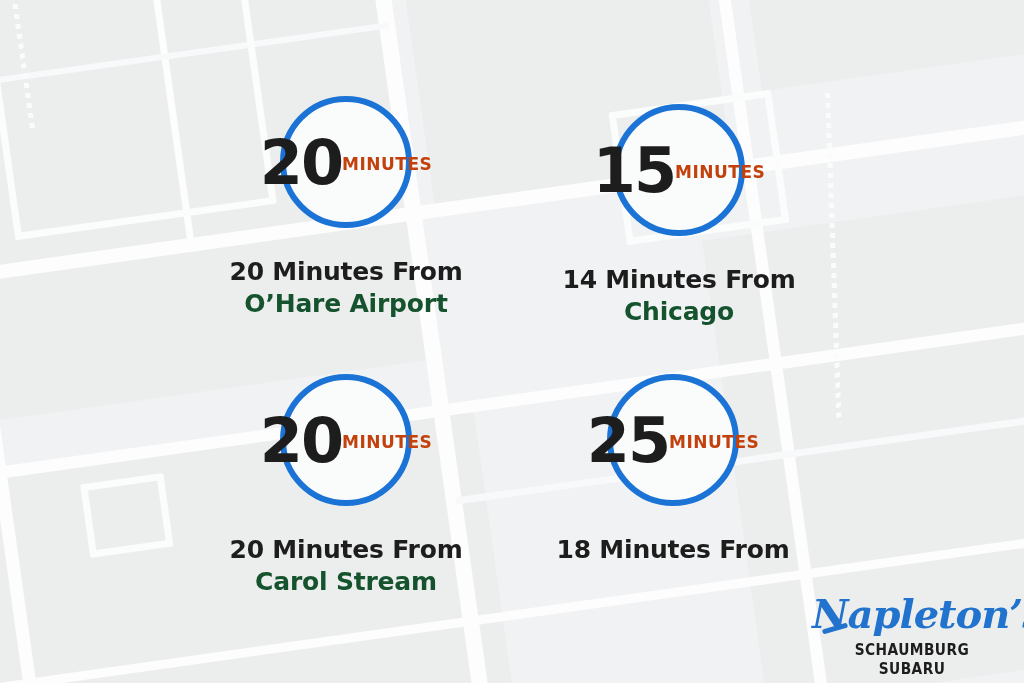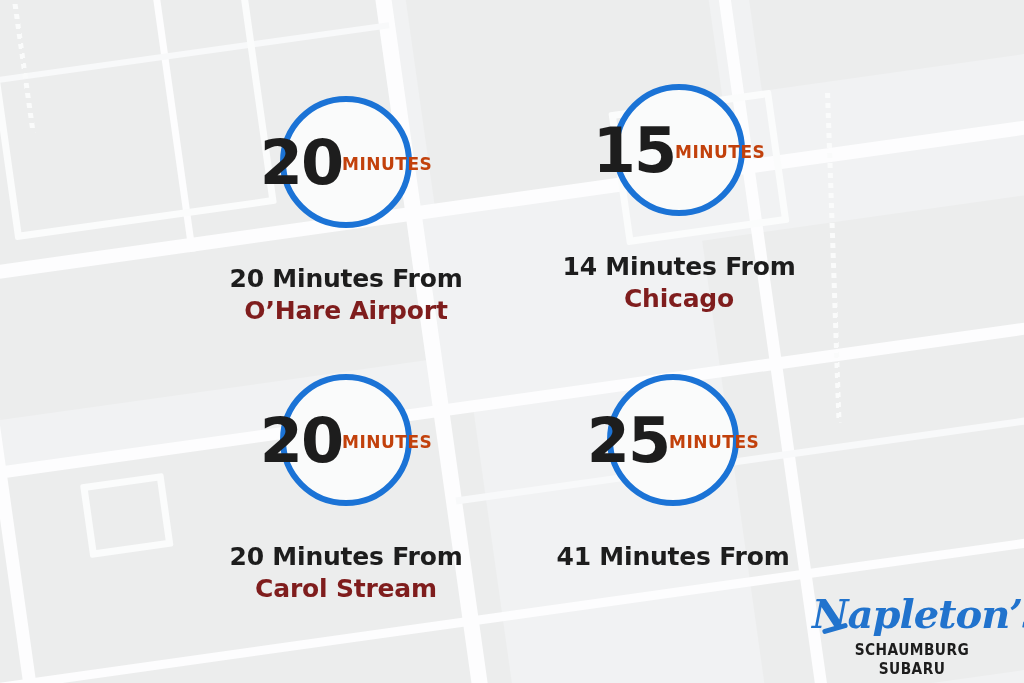--- a/index.html
+++ b/index.html
@@ -49,21 +49,21 @@
   #grid{
     position:absolute;left:0;top:0;
     width:1024px;height:683px;
   }
   .stat{
     position:absolute;
     width:360px;
     text-align:center;
   }
   .stat-a{left:166px;top:96px;}
-  .stat-b{left:499px;top:84px;}
+  .stat-b{left:499px;top:104px;}
   .stat-c{left:166px;top:374px;}
   .stat-d{left:493px;top:374px;}
 
   .circle{
     width:132px;height:132px;
     margin:0 auto;
     border-radius:50%;
     border:6px solid #1b73d6;
     background:#fafbfb;
     box-sizing:border-box;
@@ -85,35 +85,35 @@
   .circle-unit{
     font-family:"DejaVu Sans", sans-serif;
     font-weight:bold;
     font-size:17px;
     color:#c2410c;
     letter-spacing:0.5px;
     margin-top:4px;
   }
 
   .caption{
-    margin-top:35px;
+    margin-top:28px;
   }
   .cap-line1{
     font-family:"DejaVu Sans", sans-serif;
     font-weight:bold;
     font-size:25px;
     color:#1d1d1d;
     letter-spacing:-0.2px;
     line-height:1.28;
   }
   .cap-line2{
     font-family:"DejaVu Sans", sans-serif;
     font-weight:bold;
     font-size:25px;
-    color:#7f1d1d;
+    color:#14532d;
     letter-spacing:-0.2px;
     line-height:1.28;
   }
 
   
   #logo{
     position:absolute;
     left:812px;top:592px;
     width:200px;height:78px;
     text-align:center;
@@ -217,21 +217,21 @@
         <div class="cap-line2">Carol Stream</div>
       </div>
     </div>
 
     <div class="stat stat-d">
       <div class="circle">
         <div class="circle-num">25</div>
         <div class="circle-unit">MINUTES</div>
       </div>
       <div class="caption">
-        <div class="cap-line1">41 Minutes From</div>
+        <div class="cap-line1">18 Minutes From</div>
       </div>
     </div>
 
   </div>
 
   <div id="logo">
     <div class="logo-swash"></div>
     <span class="logo-script">Napleton’s</span>
     <span class="logo-sub">SCHAUMBURG SUBARU</span>
   </div>

